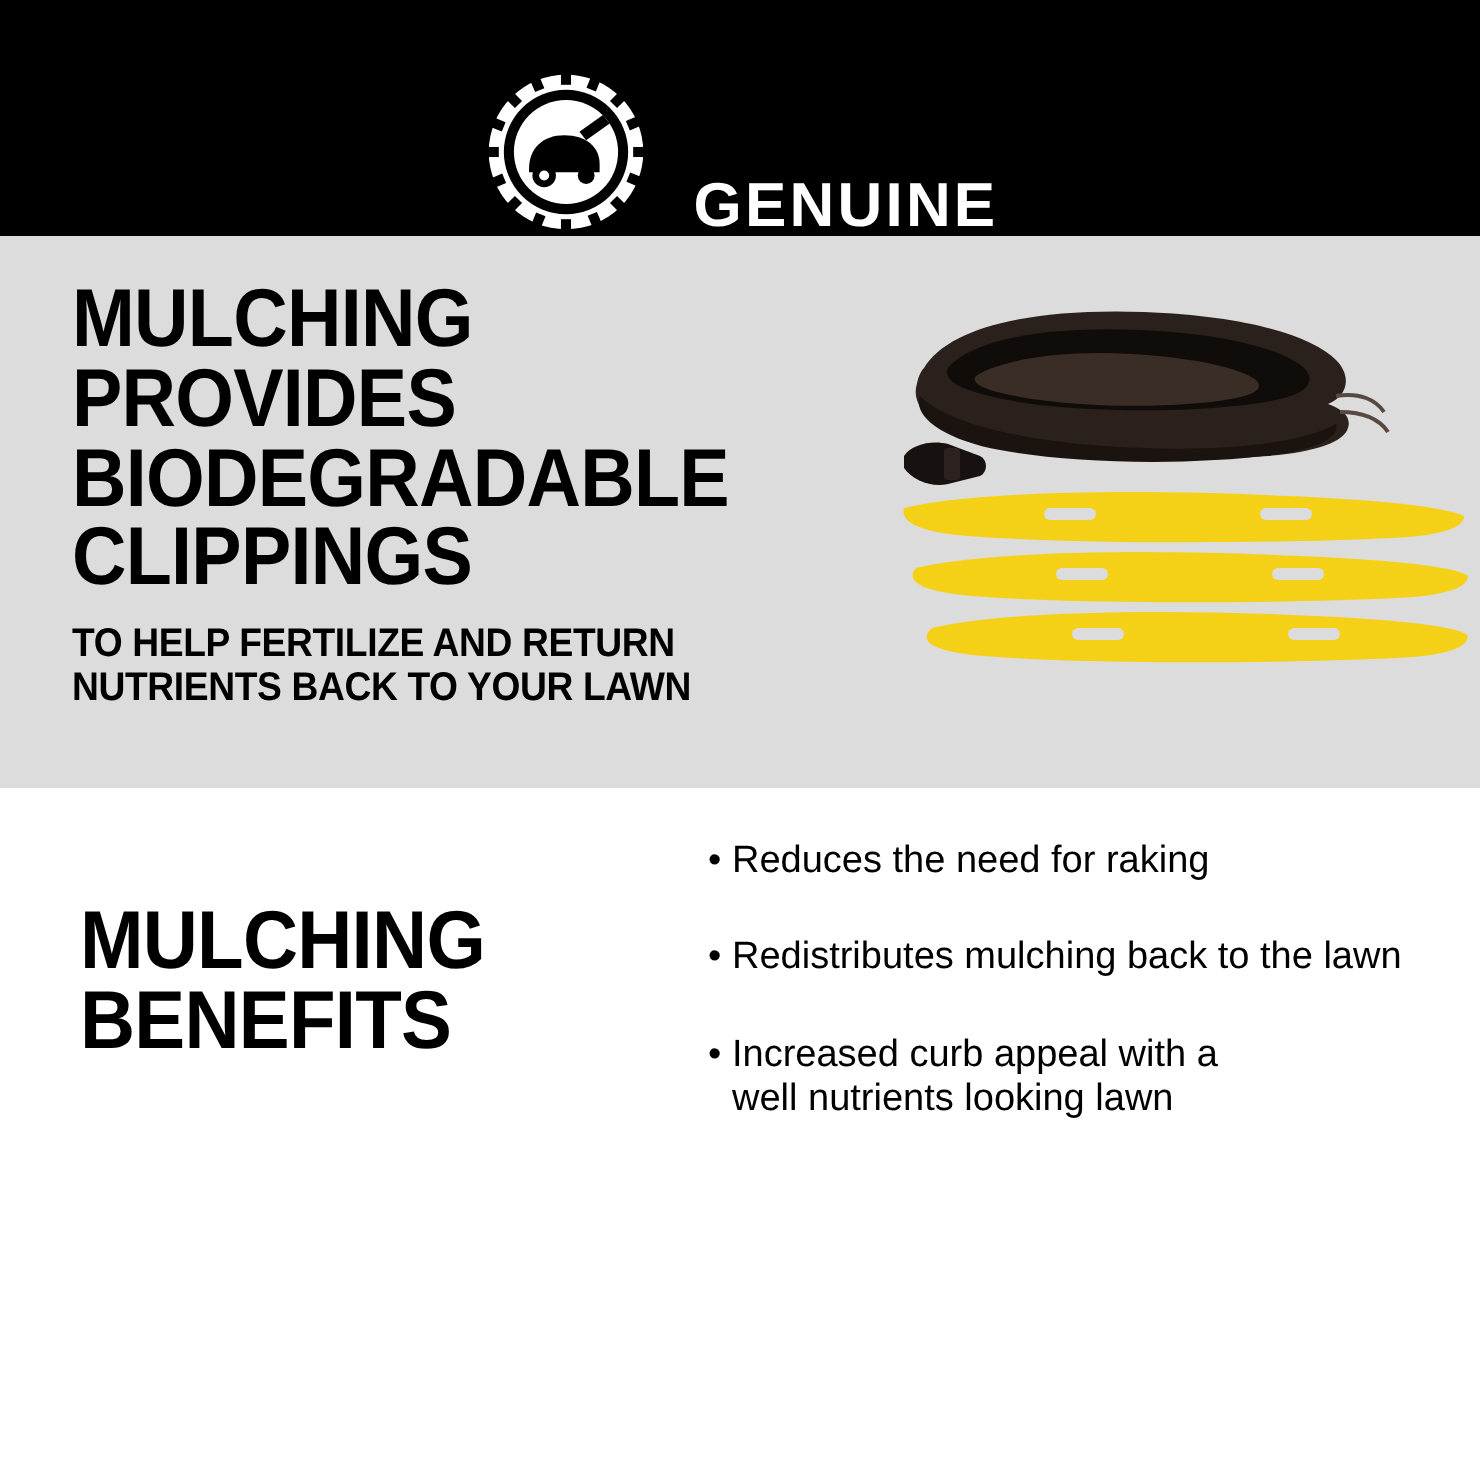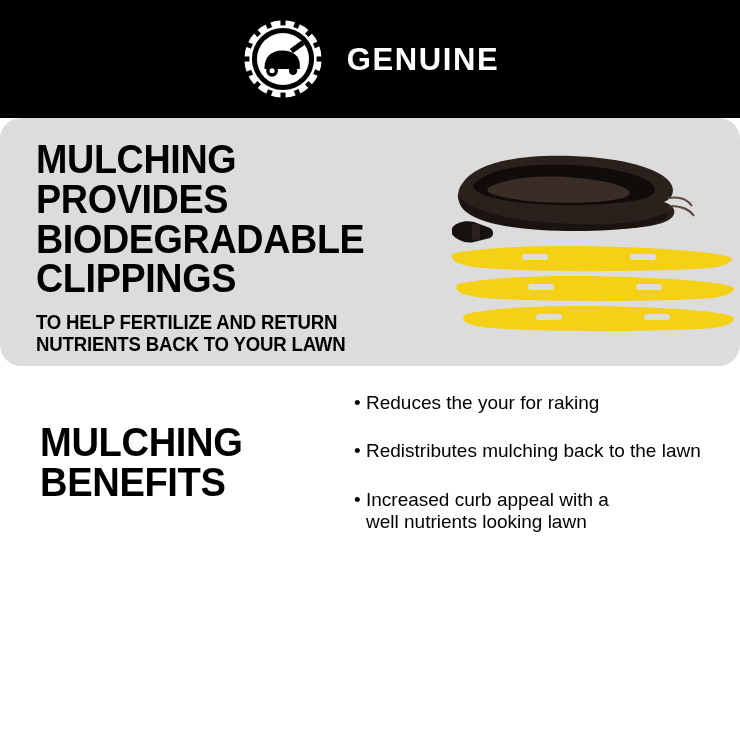--- a/index.html
+++ b/index.html
@@ -19,21 +19,21 @@
     height: 740px;
     background: #ffffff;
   }
 
   
   .header {
     position: relative;
     height: 118px;
     background: #000000;
     display: flex;
-    align-items: center;
+    align-items: flex-end;
     justify-content: center;
     gap: 22px;
   }
   .logo-wrap {
     width: 84px;
     height: 84px;
     flex: 0 0 auto;
     display: block;
   }
   .brand-text {
@@ -58,24 +58,23 @@
     letter-spacing: 0;
     color: #ffffff;
     margin-left: 3px;
     margin-bottom: 14px;
     font-weight: 700;
   }
 
   
   .band-grey {
     position: relative;
-    height: 248px;
+    height: 276px;
     background: #dcdcdc;
     padding: 0;
-    border-radius: 21px;
   }
   .band-grey-inner {
     position: absolute;
     left: 36px;
     top: 22px;
     width: 420px;
   }
   .headline {
     color: #000000;
     font-weight: 700;
@@ -298,21 +297,21 @@
 
   <div class="band-white">
     <div class="benefits-title">
       <div>MULCHING</div>
       <div>BENEFITS</div>
     </div>
 
     <ul class="benefits-list">
       <li class="benefit-item">
         <span class="benefit-bullet">•</span>
-        <span class="benefit-text">Reduces the your for raking</span>
+        <span class="benefit-text">Reduces the need for raking</span>
       </li>
       <li class="benefit-item">
         <span class="benefit-bullet">•</span>
         <span class="benefit-text">Redistributes mulching back to the lawn</span>
       </li>
       <li class="benefit-item">
         <span class="benefit-bullet">•</span>
         <span class="benefit-text" style="white-space:pre-line;">Increased curb appeal with a
 well nutrients looking lawn</span>
       </li>

